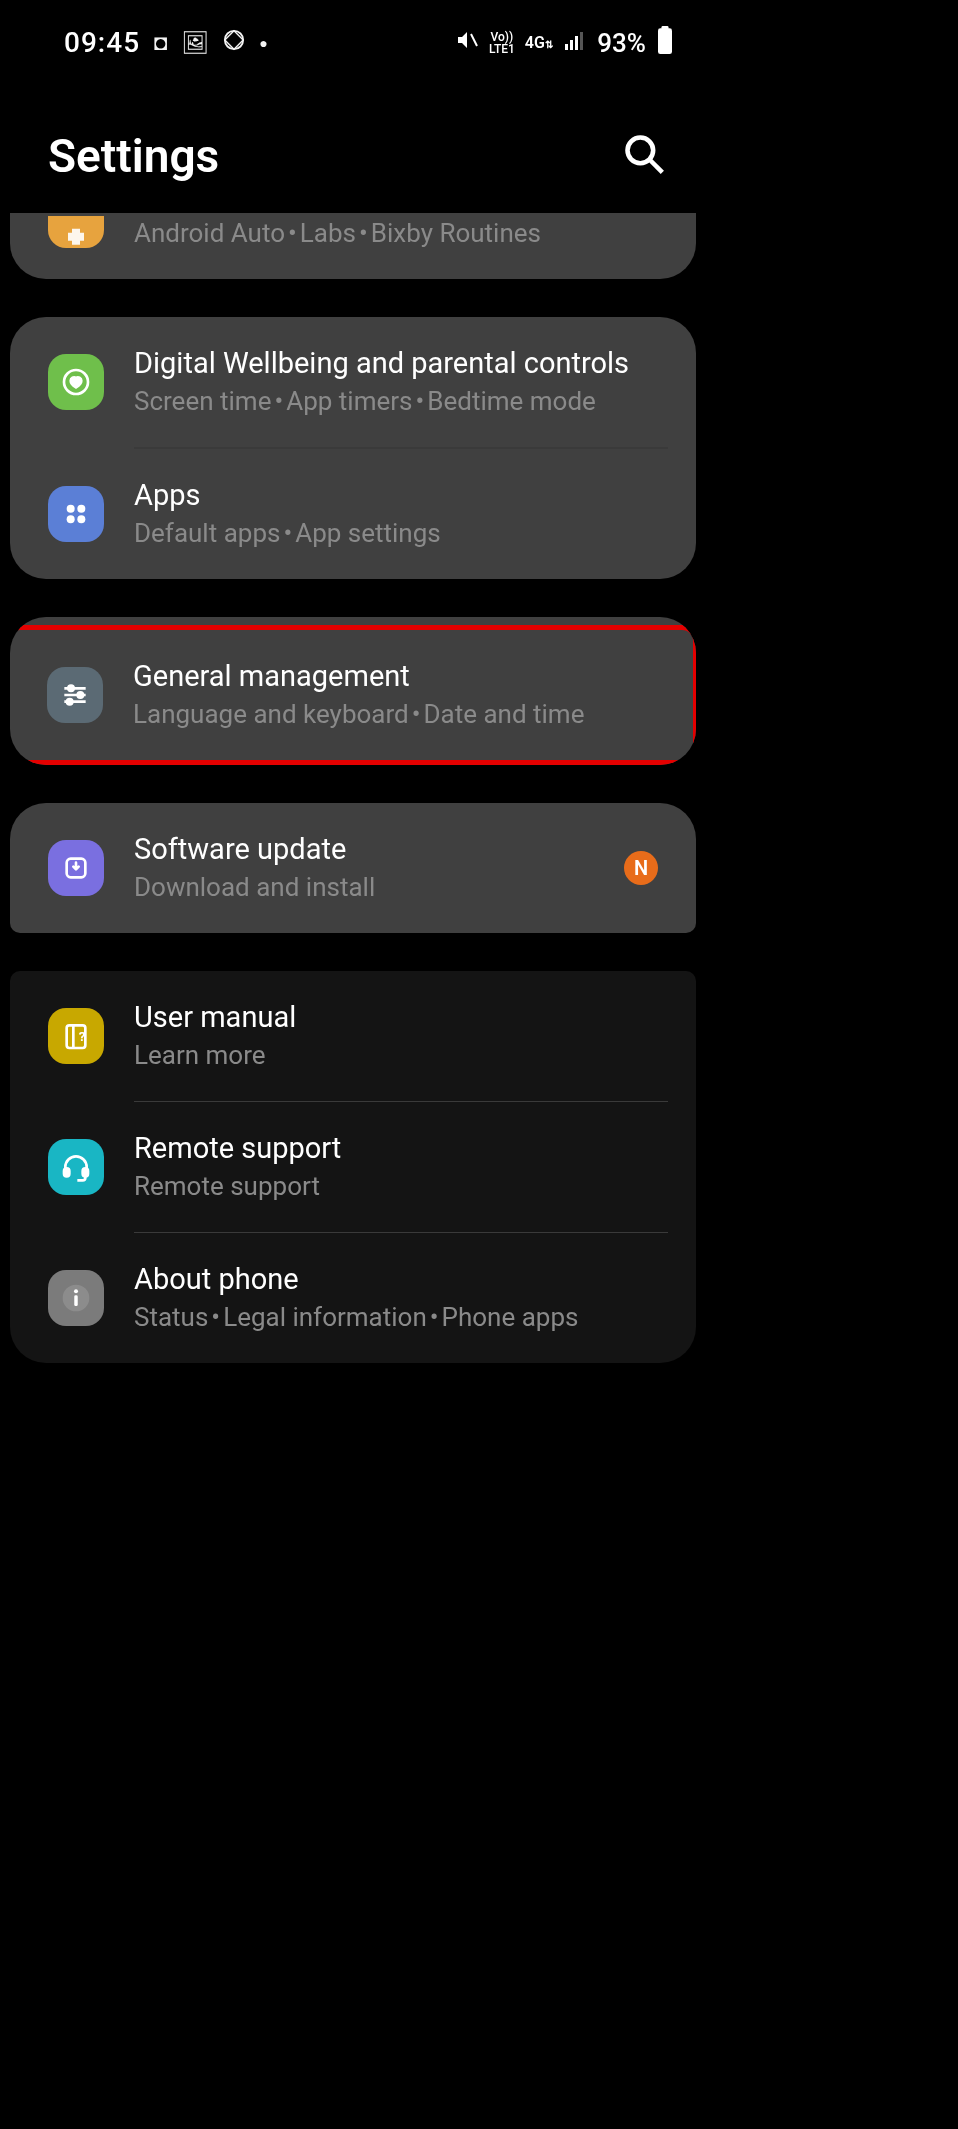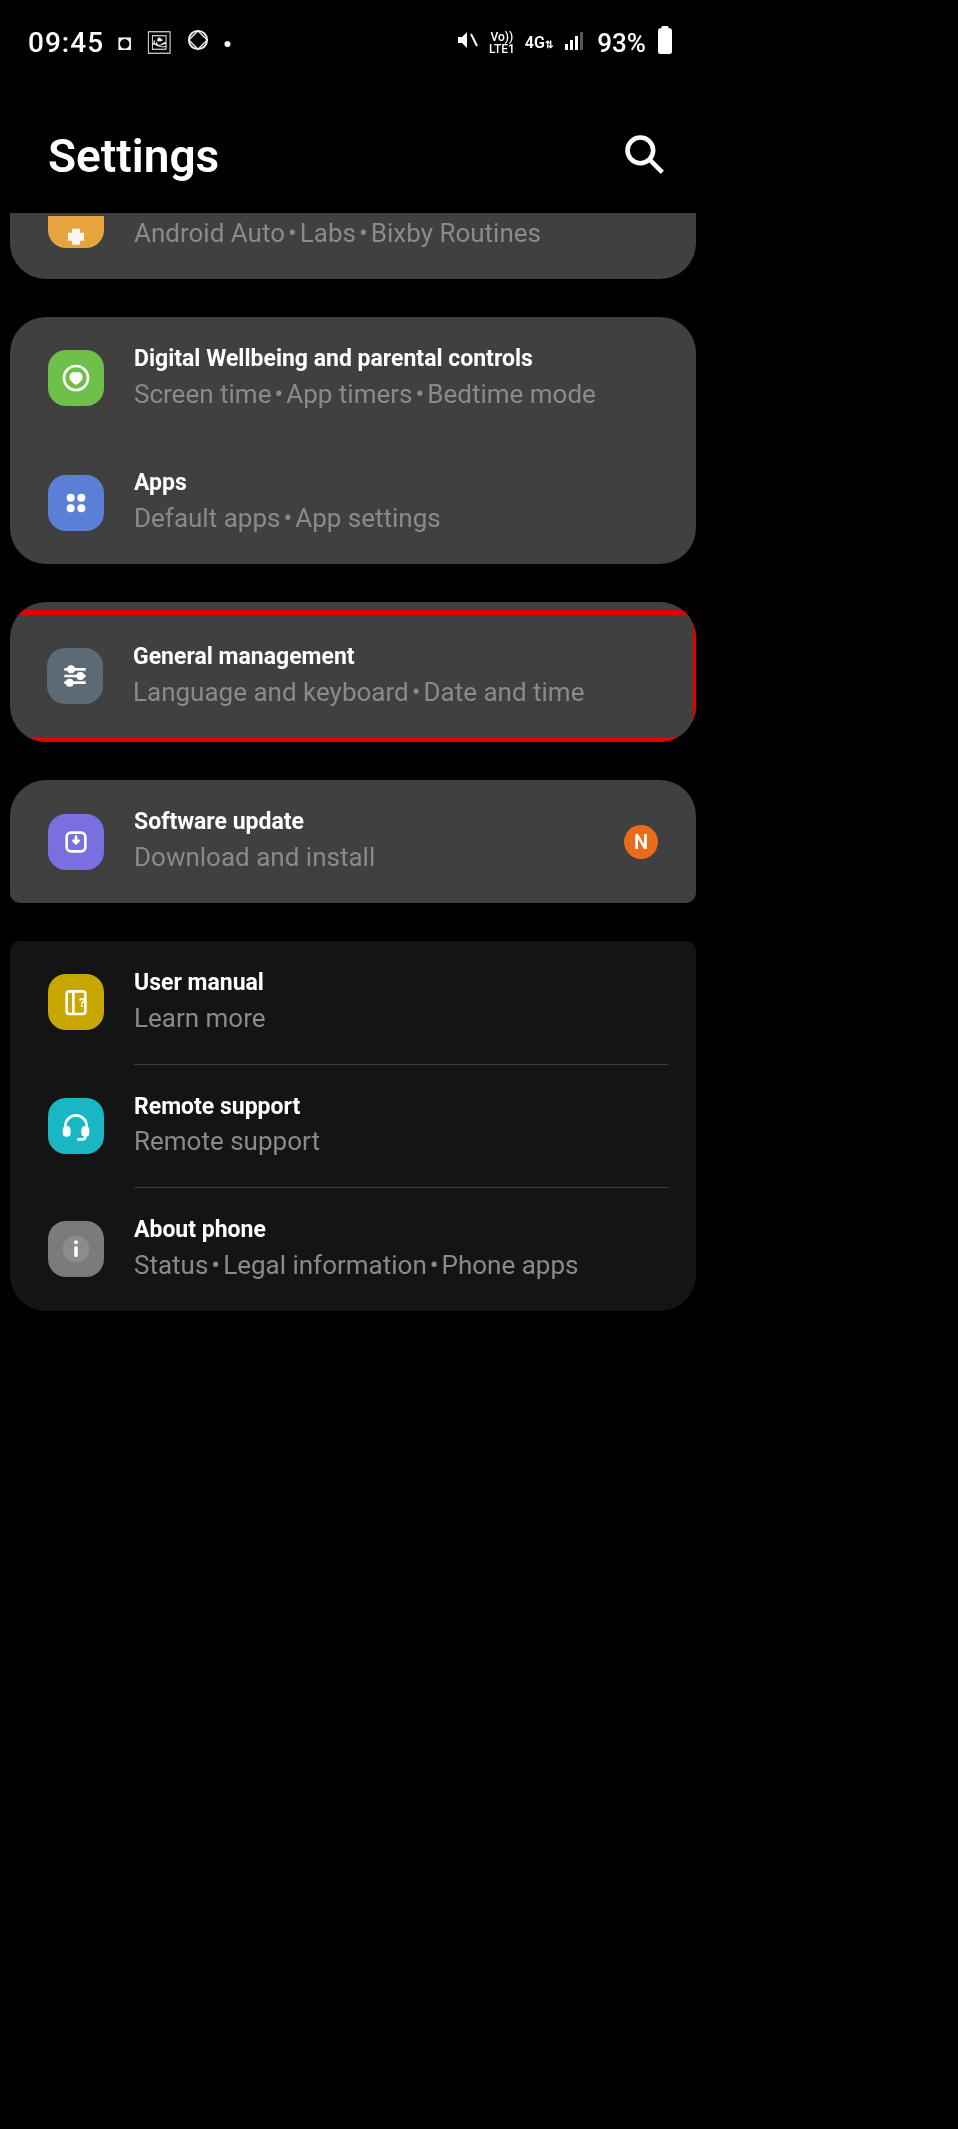--- a/index.html
+++ b/index.html
@@ -15,21 +15,21 @@
   .phone-wrap {
     width: 706px;
     height: 100%;
     margin: 0;
     position: relative;
   }
   .status-bar {
     display: flex;
     justify-content: space-between;
     align-items: center;
-    padding: 26px 32px 10px 28px;
+    padding: 26px 32px 10px 64px;
     font-size: 26px;
     font-weight: 500;
   }
   .status-left { display:flex; align-items:center; gap:14px; }
   .status-left .time { font-size: 28px; letter-spacing:1px; }
   .small-ic { font-size:22px; opacity:.95; }
   .status-right { display:flex; align-items:center; gap:10px; font-size:22px; }
   .status-right .battery { font-size:26px; font-weight:500; }
   .hdr {
     display:flex; align-items:center; justify-content:space-between;
@@ -56,21 +56,21 @@
     gap:30px;
     padding: 28px 28px 28px 38px;
     position:relative;
   }
   .item .icon {
     width:56px; height:56px; border-radius:18px;
     display:flex; align-items:center; justify-content:center;
     flex-shrink:0;
   }
   .item .texts { flex:1; min-width:0; }
-  .item .title { font-size:23px; font-weight:700; color:#fff; line-height:1.25; }
+  .item .title { font-size:29px; font-weight:400; color:#fff; line-height:1.25; }
   .item .subtitle { font-size:26px; color:#8a8a8a; margin-top:4px; line-height:1.3; }
   .divider {
     height:1px; background:#3a3a3a; margin-left:124px; margin-right:28px;
   }
   .badge {
     width:34px; height:34px; border-radius:50%;
     background:#e86c1a; color:#fff; font-size:20px; font-weight:600;
     display:flex; align-items:center; justify-content:center;
     margin-right:10px;
   }

